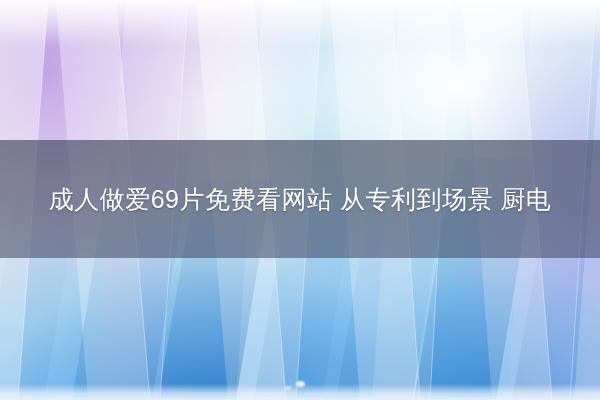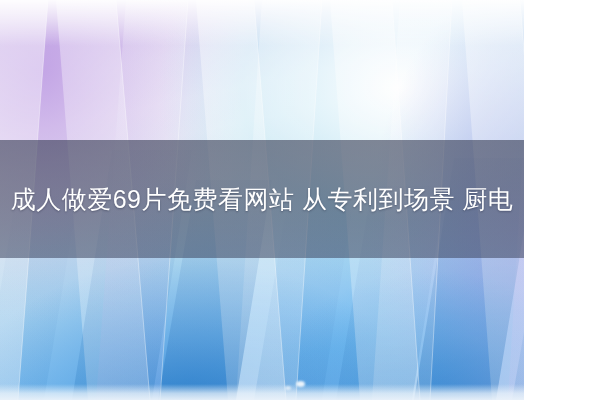--- a/index.html
+++ b/index.html
@@ -7,21 +7,21 @@
     padding: 0;
     background: #ffffff;
   }
   body {
     font-family: "Liberation Sans", "DejaVu Sans", sans-serif;
   }
 
   
   .banner {
     position: relative;
-    width: 524px;
+    width: 600px;
     height: 400px;
     overflow: hidden;
     user-select: none;
   }
 
   
   .bg-base {
     position: absolute;
     inset: 0;
     background:

